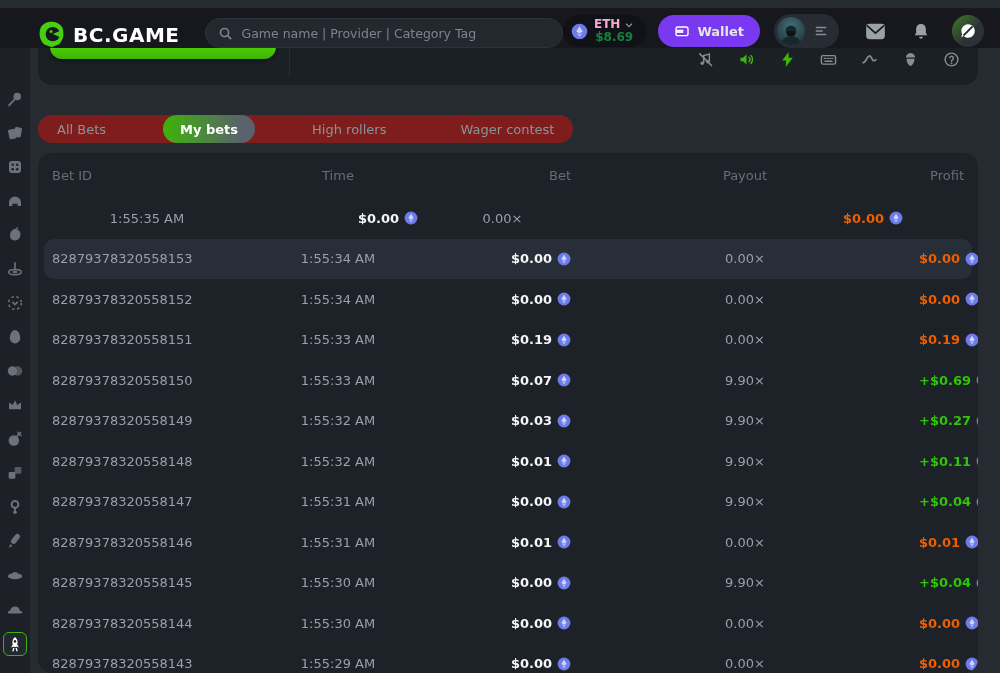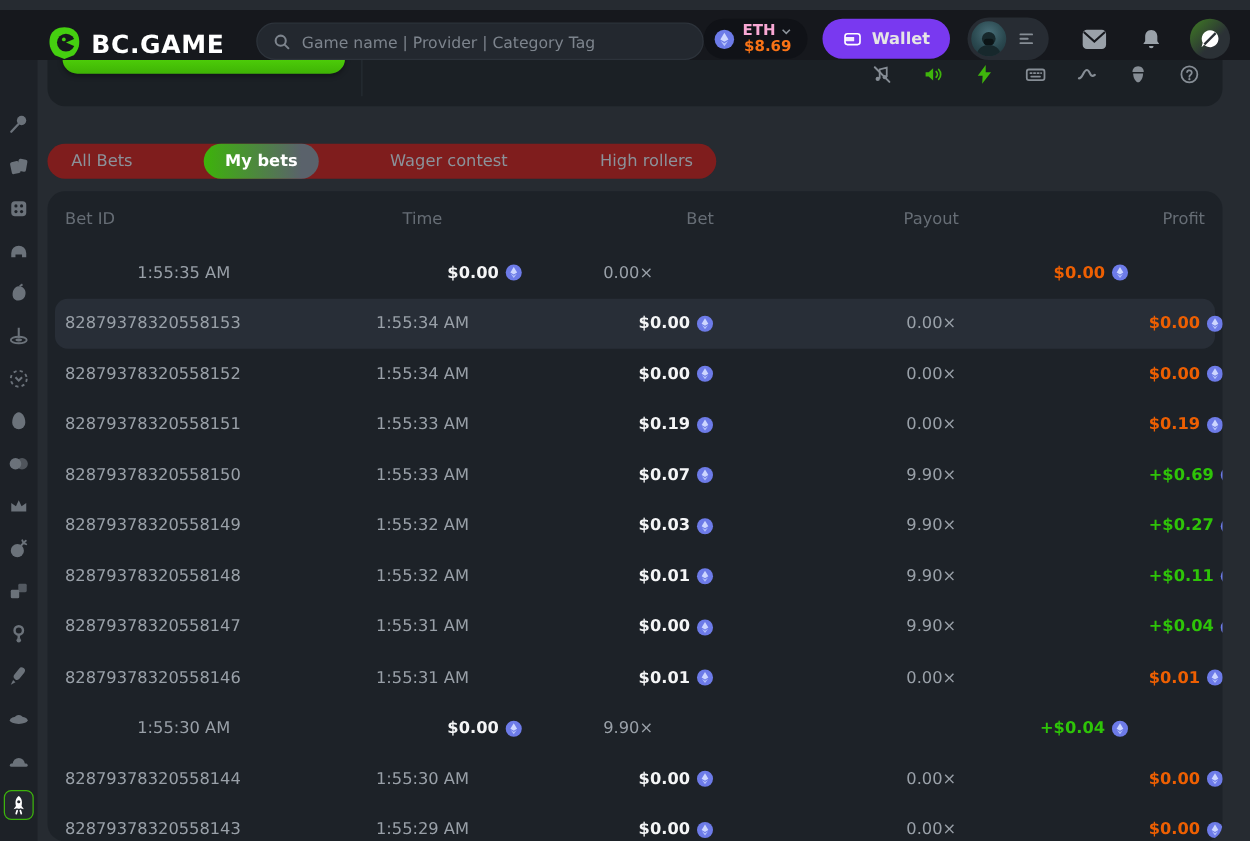--- a/index.html
+++ b/index.html
@@ -17,21 +17,21 @@
     padding:0 12px; gap:8px; }
   .search input { background:transparent; border:none; outline:none; color:#8d949c;
     font-size:12.5px; width:100%; font-family:inherit; }
   .search input::placeholder { color:#7d848d; }
   .hright { margin-left:auto; display:flex; align-items:center; gap:0; }
   .eth-pill { background:#101217; border-radius:16px; height:32px; display:flex;
     align-items:center; padding:0 12px 0 8px; gap:6px; cursor:pointer; }
   .eth-col { display:flex; flex-direction:column; line-height:1.05; }
   .eth-row1 { display:flex; align-items:center; gap:4px; color:#f9a8d4;
     font-size:12px; font-weight:bold; }
-  .eth-balance { color:#f97316; font-size:12px; font-weight:bold; text-align:center; }
+  .eth-balance { color:#15803d; font-size:12px; font-weight:bold; text-align:center; }
   .wallet-btn { margin-left:12px; background:#7939f0; color:#e5e5e5; border:none;
     height:32px; padding:0 16px; border-radius:17px; font-size:13px; font-weight:bold;
     display:flex; align-items:center; gap:7px; cursor:pointer; font-family:inherit; }
   .avatar-pill { margin-left:14px; background:#272c33; border-radius:17px; height:34px;
     display:flex; align-items:center; padding:3px 10px 3px 3px; gap:8px; cursor:pointer; }
   .avatar { width:28px; height:28px; border-radius:50%; overflow:hidden;
     background:radial-gradient(circle at 50% 35%, #49707a 0%, #2b4950 55%, #1c3238 100%); }
   .hicon { color:#9aa1a9; margin-left:26px; cursor:pointer; display:flex; }
   .chat-btn { width:32px; height:32px; border-radius:50%; margin-left:22px; margin-right:16px;
     background:linear-gradient(135deg,#3f7d22 0%, #2b3136 60%); display:flex;
@@ -353,22 +353,22 @@
               <circle cx="12" cy="17.4" r="1.3"></circle>
             </svg>
           </span>
         </div>
     </div>
 
     <div class="tabs-wrap">
       <div class="tabs">
           <div class="tab">All Bets</div>
           <div class="tab active">My bets</div>
+          <div class="tab">High rollers</div>
           <div class="tab">Wager contest</div>
-          <div class="tab">High rollers</div>
         </div>
     </div>
 
     <div class="table-card">
       <div class="trow head">
         <div class="c-id">Bet ID</div>
         <div class="c-time">Time</div>
         <div class="c-bet">Bet</div>
         <div class="c-payout">Payout</div>
         <div class="c-profit">Profit</div>
@@ -592,20 +592,21 @@
       <span class="coin">
                 <svg viewBox="0 0 24 24">
                   <circle cx="12" cy="12" r="11" fill="#6d7be8"></circle>
                   <path d="M12 4.5 L16.6 12 L12 14.8 L7.4 12 Z" fill="#cdd6ff"></path>
                   <path d="M12 16.3 L16.2 13.7 L12 19.7 L7.8 13.7 Z" fill="#b5c2fa"></path>
                 </svg>
               </span>
     </div>
   </div>
           <div class="trow">
+    <div class="c-id">82879378320558145</div>
     <div class="c-time">1:55:30 AM</div>
     <div class="c-bet amount">
       <span class="val">$0.00</span>
       <span class="coin">
                 <svg viewBox="0 0 24 24">
                   <circle cx="12" cy="12" r="11" fill="#6d7be8"></circle>
                   <path d="M12 4.5 L16.6 12 L12 14.8 L7.4 12 Z" fill="#cdd6ff"></path>
                   <path d="M12 16.3 L16.2 13.7 L12 19.7 L7.8 13.7 Z" fill="#b5c2fa"></path>
                 </svg>
               </span>

